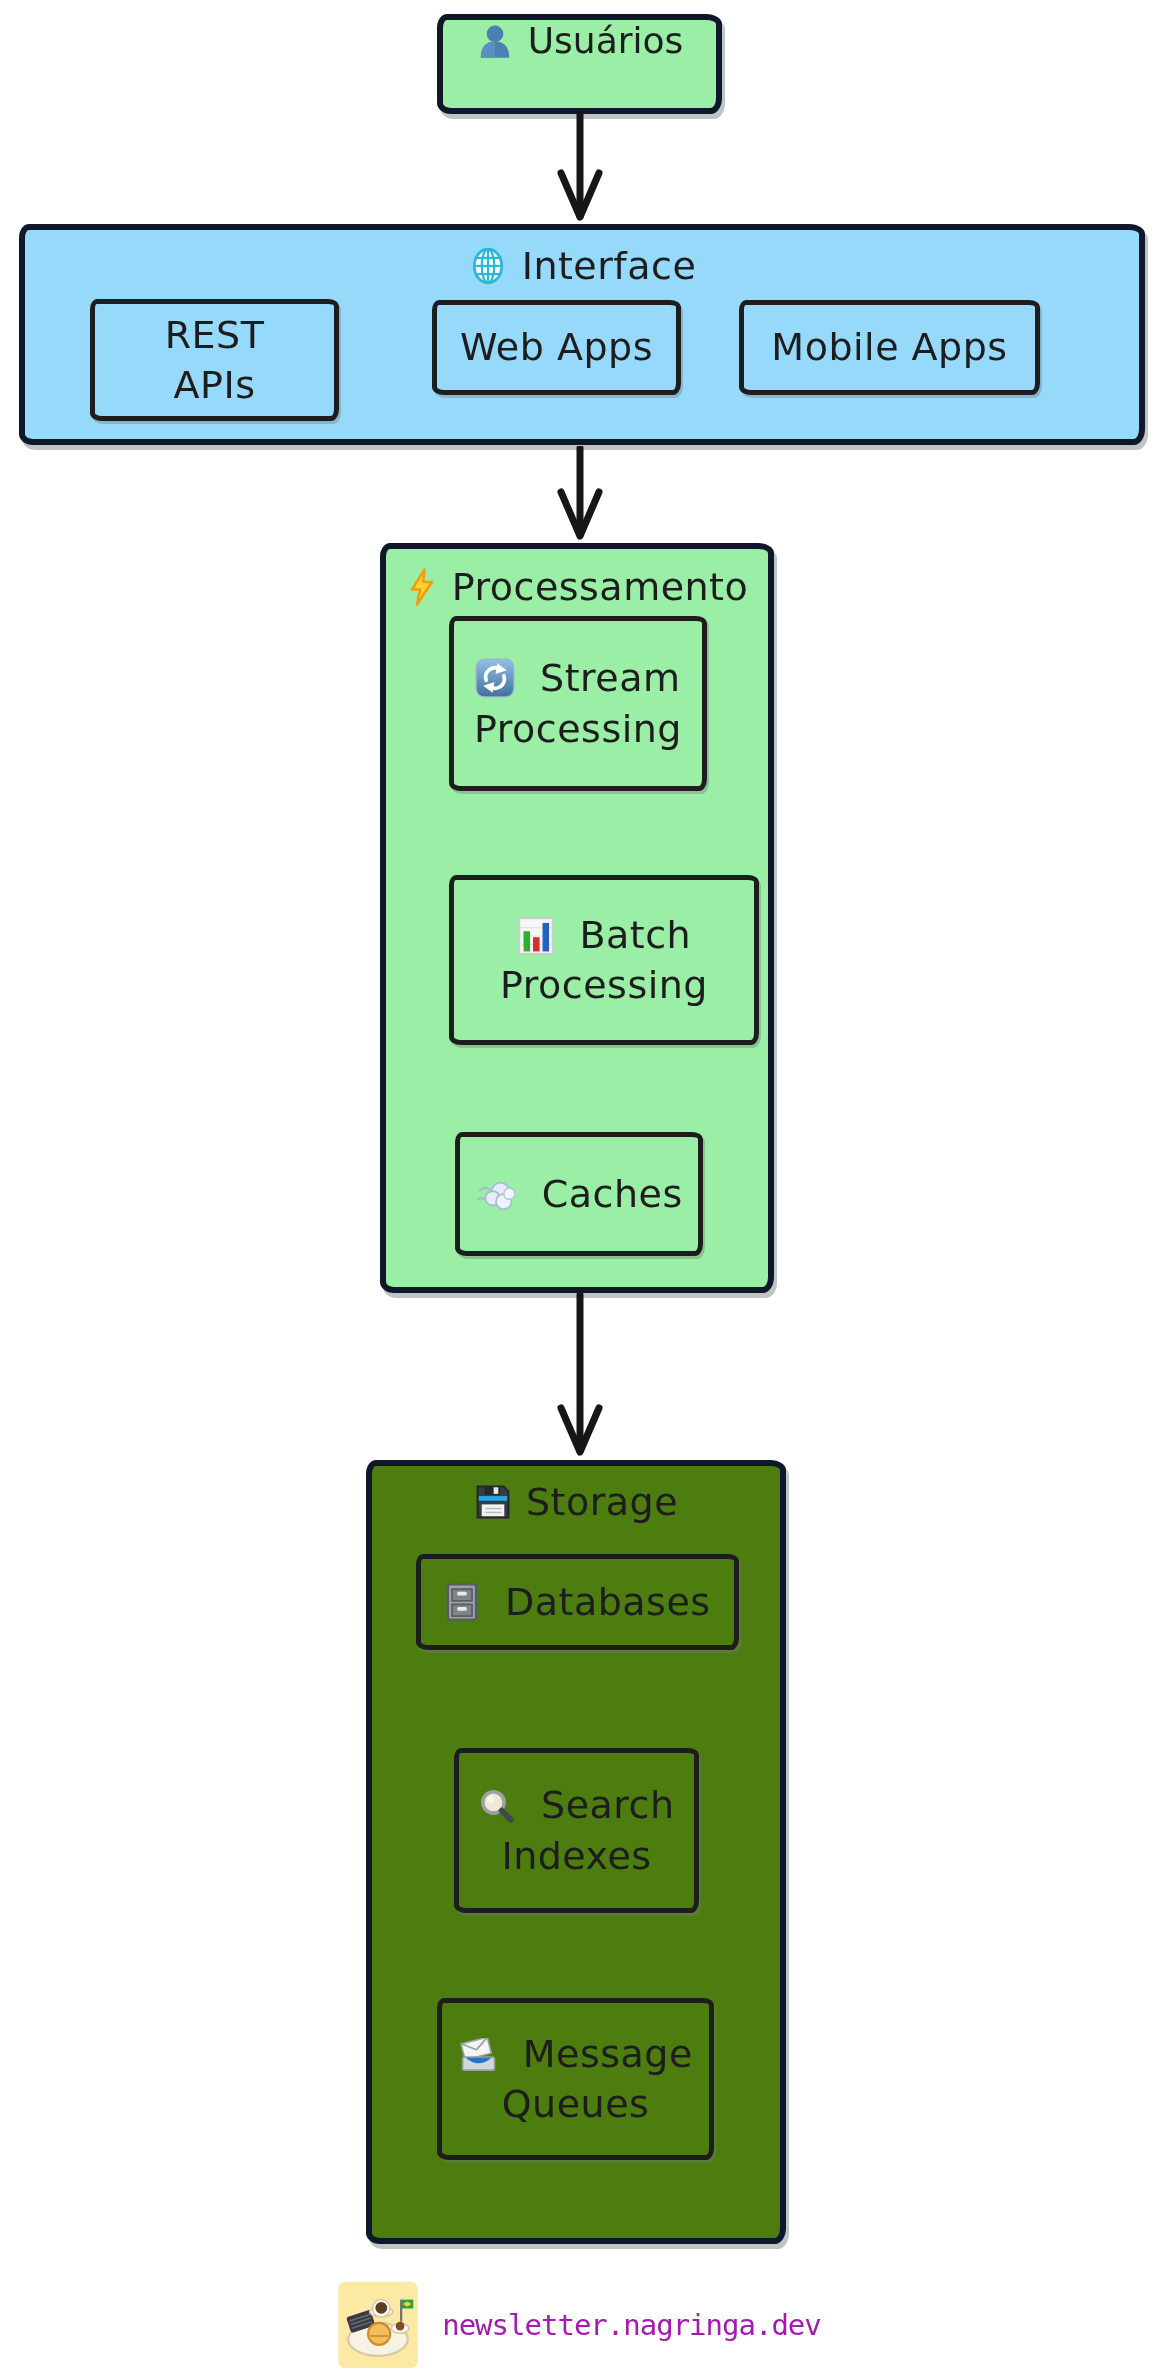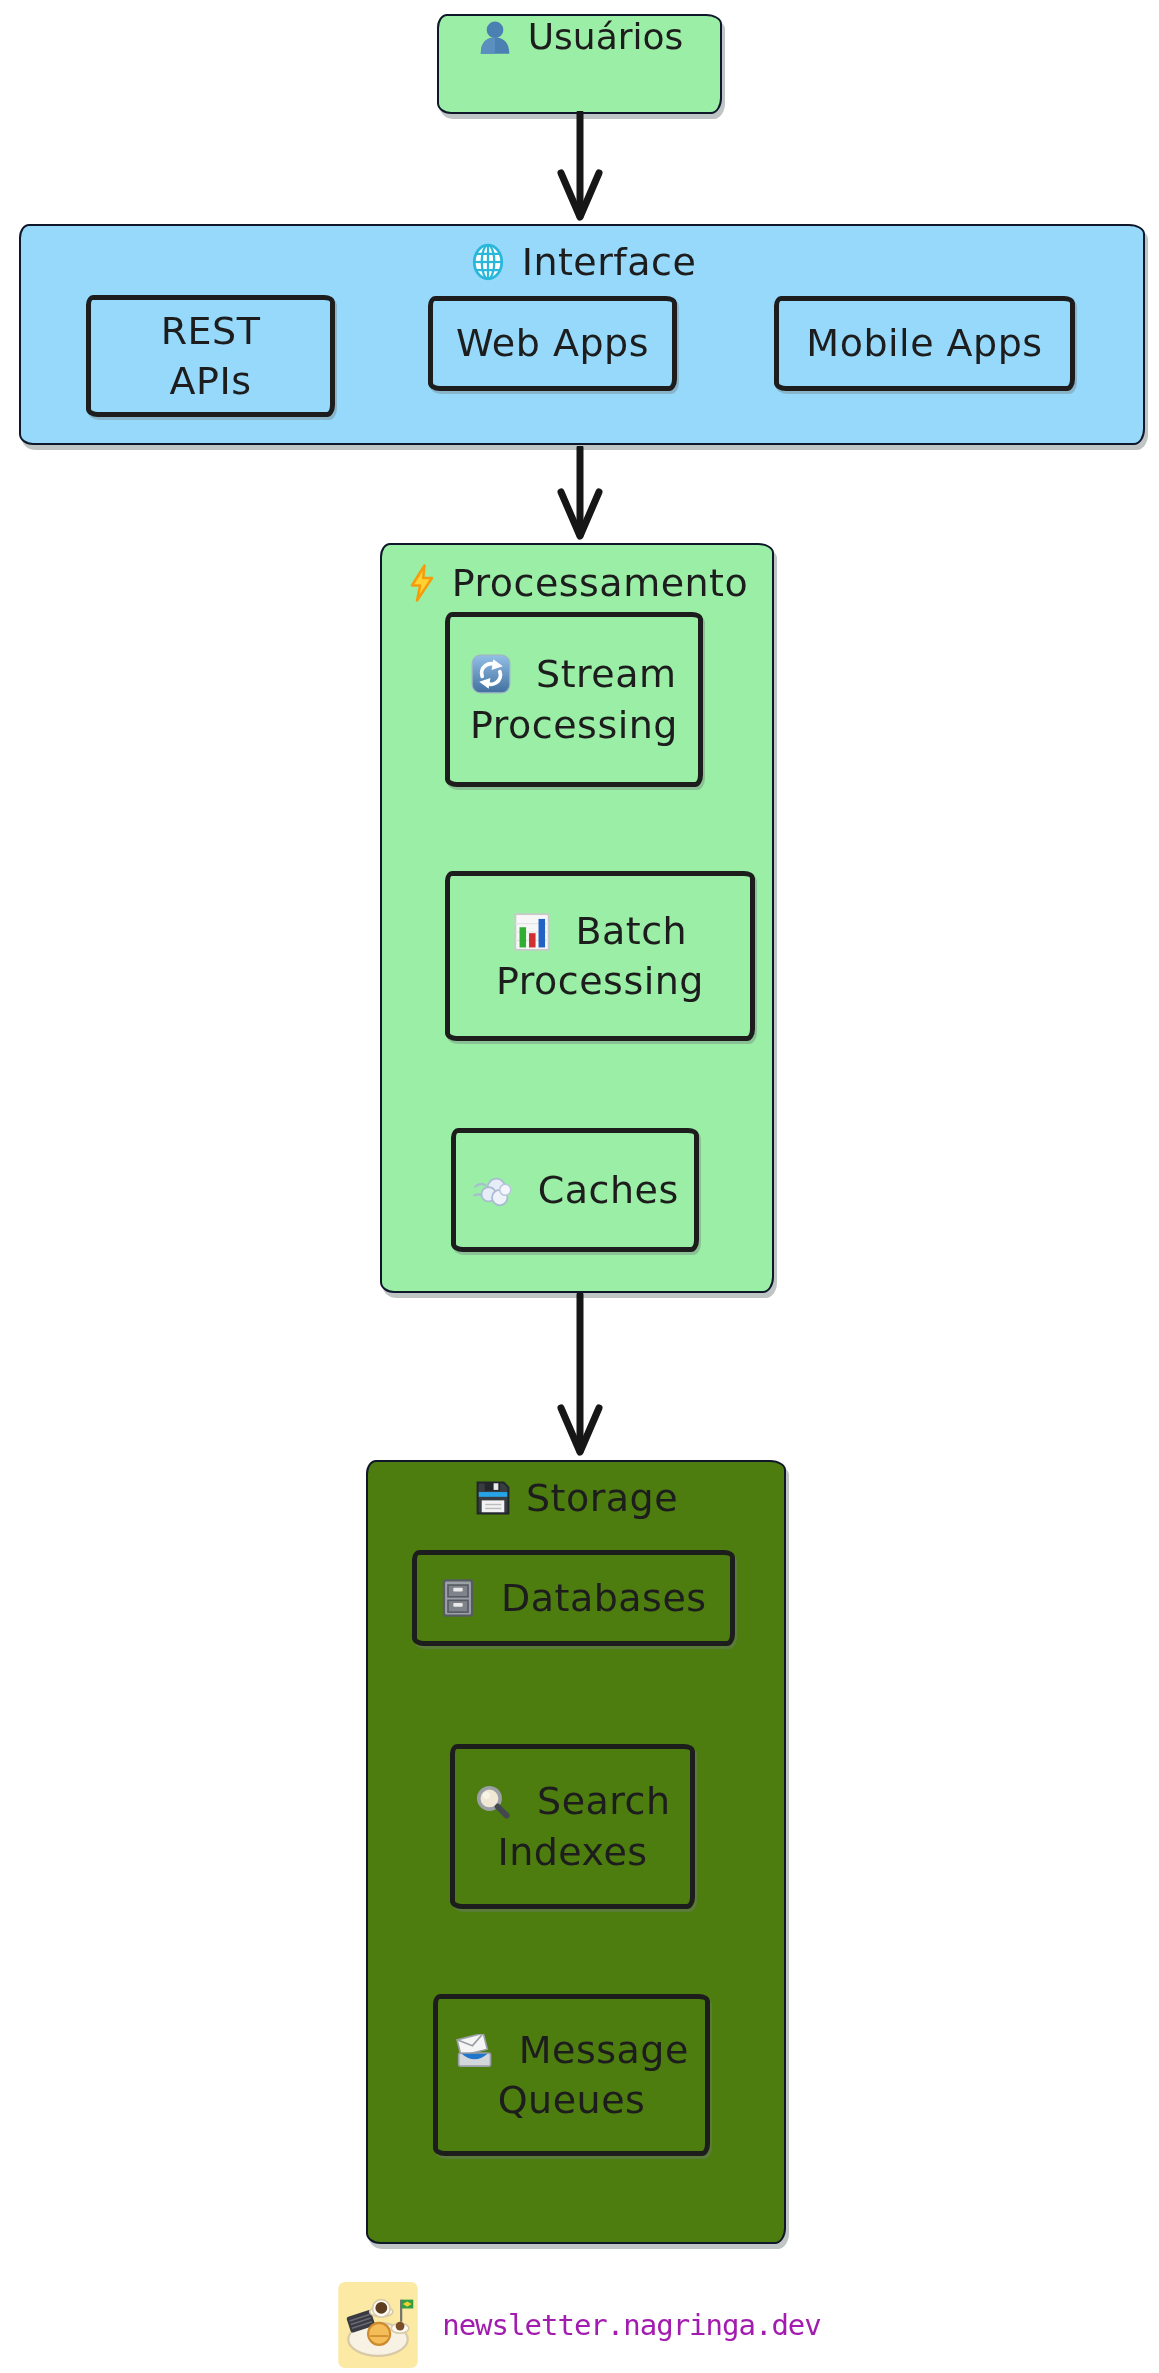--- a/index.html
+++ b/index.html
@@ -11,21 +11,21 @@
     width: 1159px;
     height: 2373px;
     margin: 0 auto;
     background: #ffffff;
     overflow: hidden;
   }
 
   
   .sketch {
     position: absolute;
-    border: 2px solid #0f172a;
+    border: 6px solid #0f172a;
     border-radius: 10px 16px 11px 14px / 14px 10px 16px 11px;
     box-shadow: 3px 5px 0 rgba(112, 124, 124, 0.45);
   }
   .sketch-inner {
     position: absolute;
     border: 5px solid #1d1d1d;
     border-radius: 7px 11px 8px 12px / 10px 7px 12px 8px;
     box-shadow: 2px 3px 0 rgba(112, 124, 124, 0.38);
     display: flex;
     align-items: center;
@@ -129,21 +129,21 @@
     </div>
 
     <div class="sketch-inner fill-blue" style="left:65px; top:69px; width:249px; height:122px;">
       <div class="node-label"><span class="narrow-label">REST APIs</span></div>
     </div>
 
     <div class="sketch-inner fill-blue" style="left:407px; top:70px; width:249px; height:95px;">
       <div class="node-label single-row"><span>Web Apps</span></div>
     </div>
 
-    <div class="sketch-inner fill-blue" style="left:753px; top:70px; width:301px; height:95px;">
+    <div class="sketch-inner fill-blue" style="left:714px; top:70px; width:301px; height:95px;">
       <div class="node-label single-row"><span>Mobile Apps</span></div>
     </div>
   </div>
 
   <svg class="flow-arrow" style="left:550px; top:446px;" width="60" height="95" viewBox="0 0 60 95">
     <path d="M30 2 V89" stroke="#161616" stroke-width="7" stroke-linecap="round" fill="none"></path>
     <path d="M11 46 L30 90 L49 46" stroke="#161616" stroke-width="7" stroke-linecap="round" stroke-linejoin="round" fill="none"></path>
   </svg>
 
   <div class="sketch fill-green" style="left:380px; top:543px; width:394px; height:750px;">

